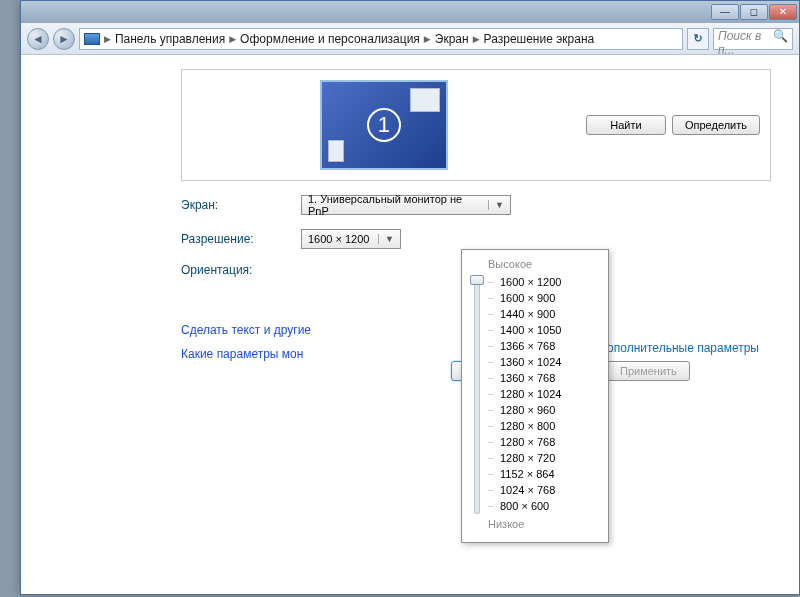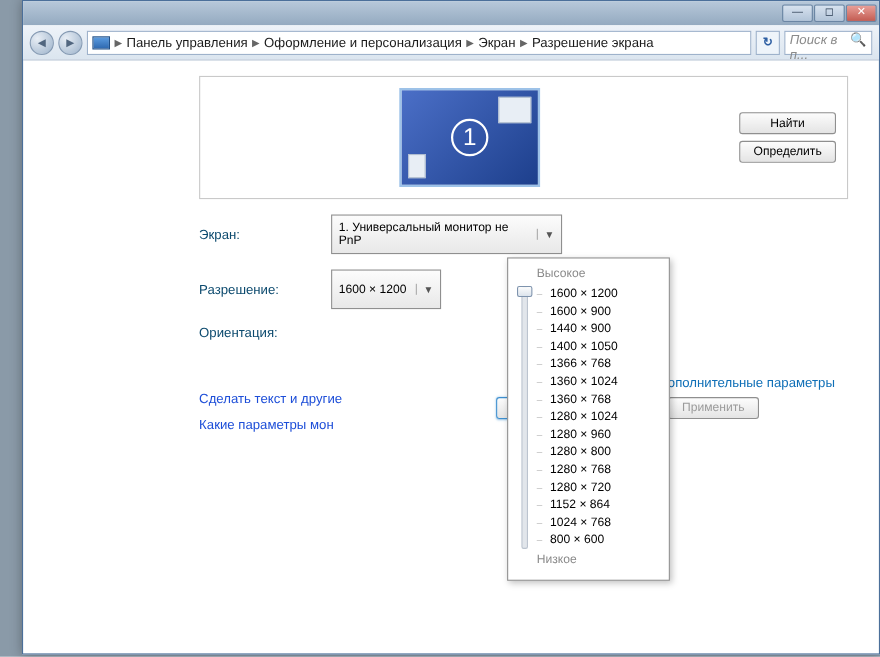--- a/index.html
+++ b/index.html
@@ -133,58 +133,58 @@
     width:30px;height:24px;background:#e8eef5;border:1px solid #b0bdd0;
   }
   .mon-thumb2 {
     position:absolute; bottom:6px; left:6px;
     width:16px;height:22px;background:#e8eef5;border:1px solid #b0bdd0;
   }
   .mon-num {
     width:34px;height:34px;border:2px solid #fff;border-radius:50%;
     color:#fff;font-size:22px;display:flex;align-items:center;justify-content:center;
   }
-  .side-buttons { display:flex;flex-direction:column;gap:6px; }
+  .side-buttons { display:flex;flex-direction:row;gap:6px; }
   .btn {
     height: 20px;
     min-width: 80px;
     padding: 0 12px;
     background: linear-gradient(#fcfcfc,#e4e4e4);
     border: 1px solid #8f8f8f;
     border-radius: 3px;
     font-size: 11px;
     display:inline-flex;align-items:center;justify-content:center;
     cursor: default;
   }
   .btn.disabled { color:#9b9b9b; }
   .btn.primary { border-color:#3e8fcf; box-shadow:0 0 2px rgba(62,143,207,.6);}
   .form-row { display:flex; align-items:center; margin-top:14px; gap:10px;}
   .form-label { width: 110px; color:#0c4a6e;}
   .dropdown {
-    height: 36px;
+    height: 20px;
     background: linear-gradient(#fcfcfc,#e8e8e8);
     border: 1px solid #8f8f8f;
     display:flex;align-items:center;
     padding: 0 6px;
     font-size:11px;
     gap:6px;
   }
   .dropdown .arrow { margin-left:auto; border-left:1px solid #aaa; padding-left:6px; color:#555; font-size:9px;}
   .link { color:#1d4ed8; cursor:default; }
   .link-row { margin-top:18px; }
   .bottom-buttons {
     position:absolute;
     top: 360px;
     left: 430px;
     display:flex;gap:8px;
   }
   
   .popup {
     position:absolute;
-    top: 233px; left: 440px;
+    top: 248px; left: 440px;
     width: 148px;
     background:#fff;
     border:1px solid #8f8f8f;
     box-shadow: 2px 2px 6px rgba(0,0,0,.25);
     padding: 6px 8px 8px 8px;
     z-index: 50;
   }
   .pop-label { color:#8a8a8a; font-size:11px; margin: 2px 0 4px 18px;}
   .pop-body { display:flex; }
   .slider-track {

